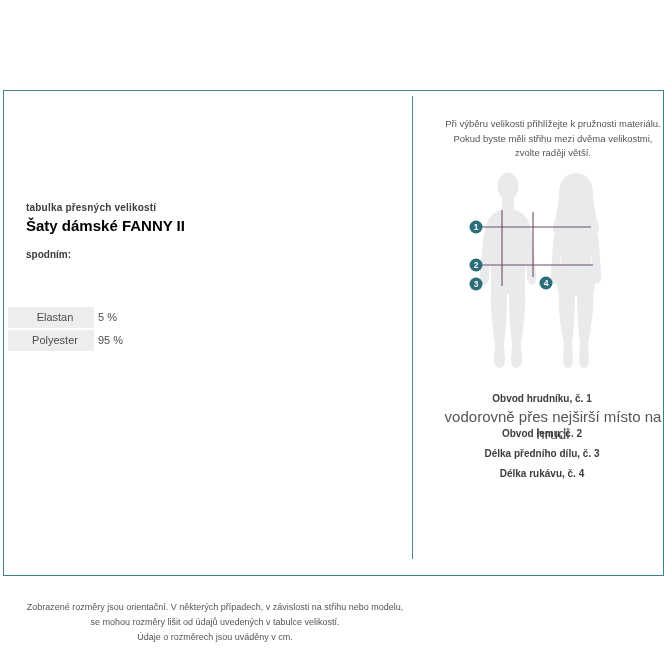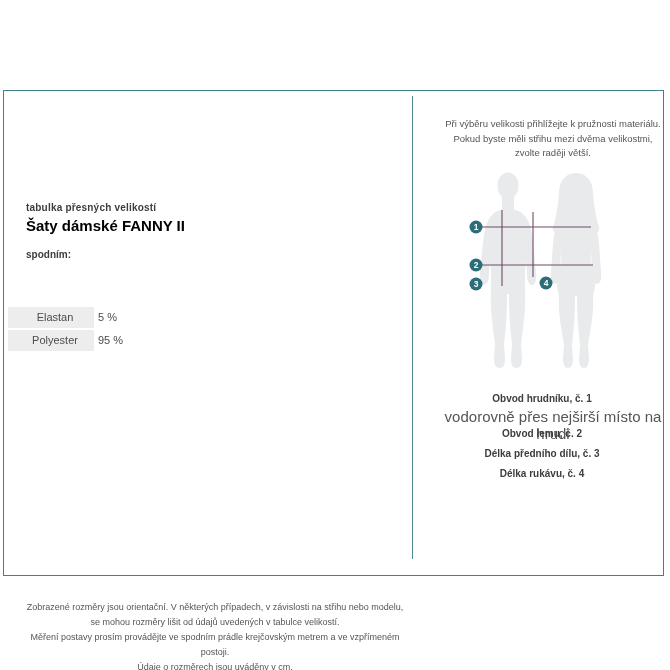--- a/index.html
+++ b/index.html
@@ -72,21 +72,20 @@
     </div>
     <div class="comp-row">
       <div class="comp-material">Polyester</div>
       <div class="comp-percent">95 %</div>
     </div>
   </div>
 
   <div class="abs disclaimer">
     <div>Zobrazené rozměry jsou orientační. V některých případech, v závislosti na střihu nebo modelu,</div>
     <div>se mohou rozměry lišit od údajů uvedených v tabulce velikostí.</div>
-    <div>Měření postavy prosím provádějte ve spodním prádle krejčovským metrem a ve vzpřímeném postoji.</div>
     <div>Údaje o rozměrech jsou uváděny v cm.</div>
   </div>
 
   <div class="divider" style="left:408px;top:5px;height:463px;position:absolute;"></div>
 
   <div class="abs intro" style="left:424px;top:26px;">
     <div>Při výběru velikosti přihlížejte k pružnosti materiálu.</div>
     <div>Pokud byste měli střihu mezi dvěma velikostmi,</div>
     <div>zvolte raději větší.</div>
   </div>

